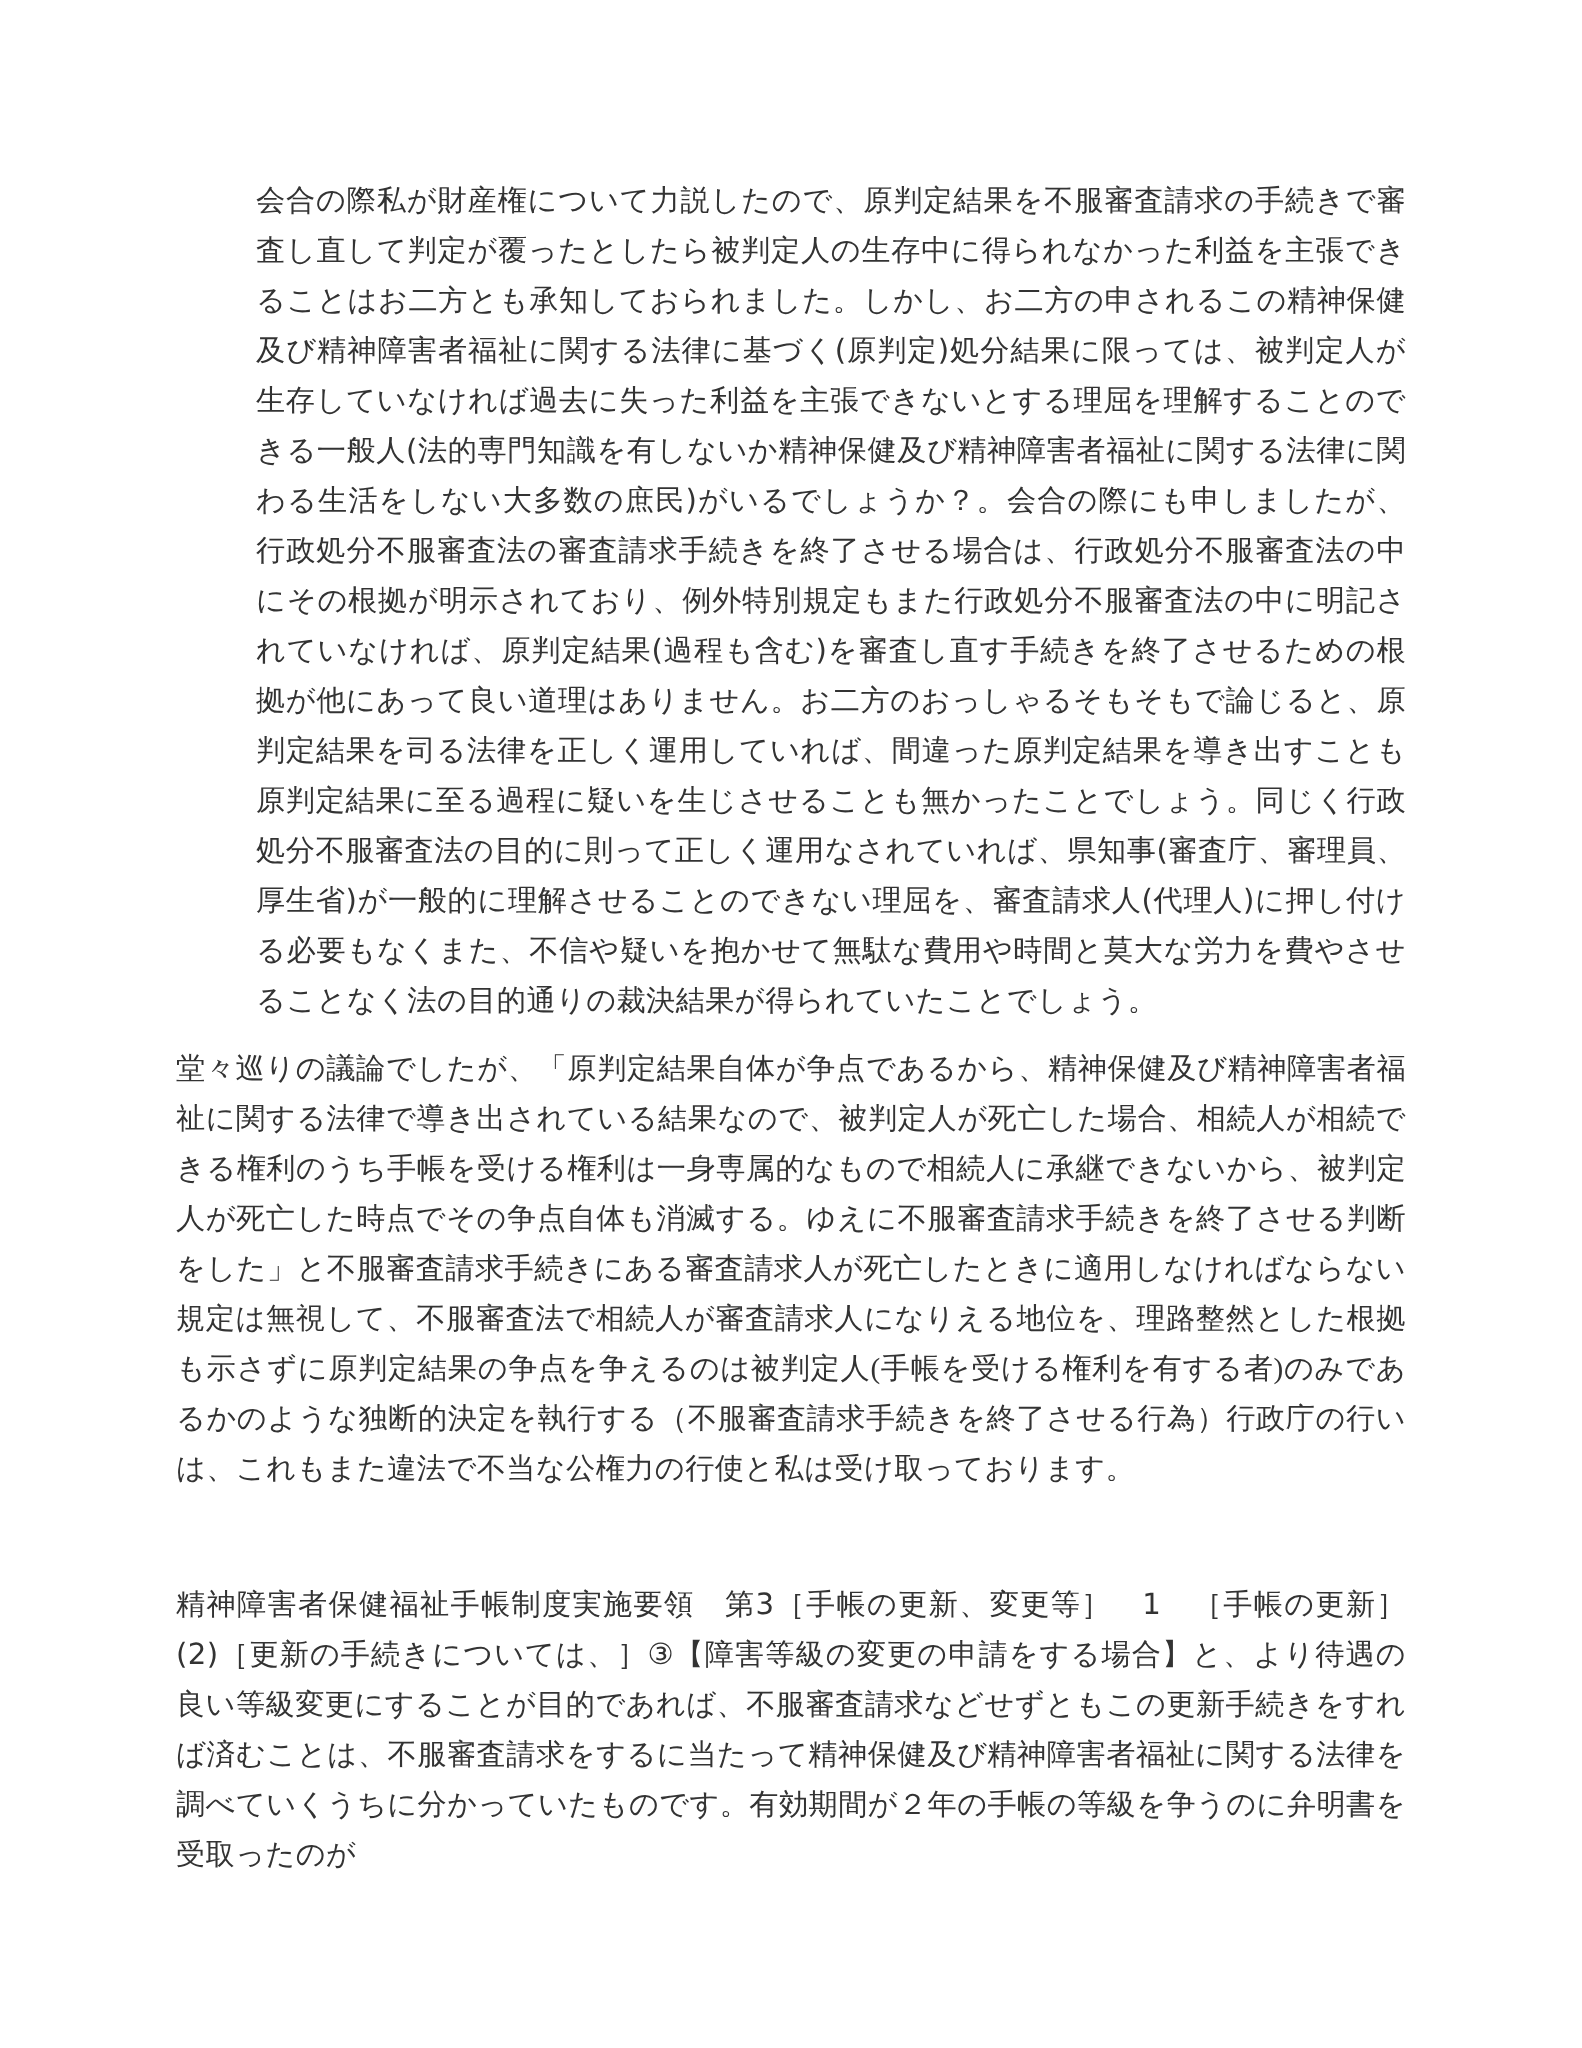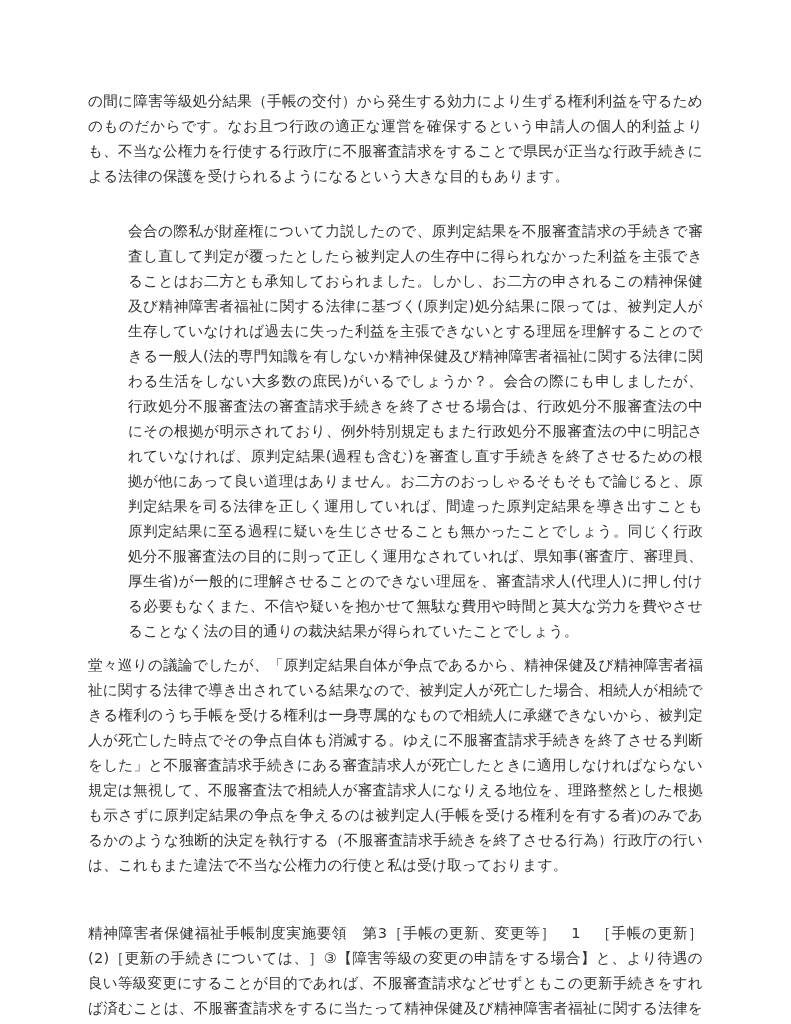--- a/index.html
+++ b/index.html
@@ -34,18 +34,17 @@
   .doc-text p.para-1 { margin-bottom: 30px; }
   .doc-text p.para-2 { margin-bottom: 10px; margin-left: 40px; }
   .doc-text p.para-3 { margin-bottom: 42px; font-family: Liberation Serif, serif; }
   .doc-text p.para-4 { margin-bottom: 0; }
 </style>
 </head>
 <body>
 
 <div class="page">
   <div class="doc-text">
-    <p class="para-1">の間に障害等級処分結果（手帳の交付）から発生する効力により生ずる権利利益を守るためのものだからです。なお且つ行政の適正な運営を確保するという申請人の個人的利益よりも、不当な公権力を行使する行政庁に不服審査請求をすることで県民が正当な行政手続きによる法律の保護を受けられるようになるという大きな目的もあります。</p>
     <p class="para-2">会合の際私が財産権について力説したので、原判定結果を不服審査請求の手続きで審査し直して判定が覆ったとしたら被判定人の生存中に得られなかった利益を主張できることはお二方とも承知しておられました。しかし、お二方の申されるこの精神保健及び精神障害者福祉に関する法律に基づく(原判定)処分結果に限っては、被判定人が生存していなければ過去に失った利益を主張できないとする理屈を理解することのできる一般人(法的専門知識を有しないか精神保健及び精神障害者福祉に関する法律に関わる生活をしない大多数の庶民)がいるでしょうか？。会合の際にも申しましたが、行政処分不服審査法の審査請求手続きを終了させる場合は、行政処分不服審査法の中にその根拠が明示されており、例外特別規定もまた行政処分不服審査法の中に明記されていなければ、原判定結果(過程も含む)を審査し直す手続きを終了させるための根拠が他にあって良い道理はありません。お二方のおっしゃるそもそもで論じると、原判定結果を司る法律を正しく運用していれば、間違った原判定結果を導き出すことも原判定結果に至る過程に疑いを生じさせることも無かったことでしょう。同じく行政処分不服審査法の目的に則って正しく運用なされていれば、県知事(審査庁、審理員、厚生省)が一般的に理解させることのできない理屈を、審査請求人(代理人)に押し付ける必要もなくまた、不信や疑いを抱かせて無駄な費用や時間と莫大な労力を費やさせることなく法の目的通りの裁決結果が得られていたことでしょう。</p>
     <p class="para-3">堂々巡りの議論でしたが、「原判定結果自体が争点であるから、精神保健及び精神障害者福祉に関する法律で導き出されている結果なので、被判定人が死亡した場合、相続人が相続できる権利のうち手帳を受ける権利は一身専属的なもので相続人に承継できないから、被判定人が死亡した時点でその争点自体も消滅する。ゆえに不服審査請求手続きを終了させる判断をした」と不服審査請求手続きにある審査請求人が死亡したときに適用しなければならない規定は無視して、不服審査法で相続人が審査請求人になりえる地位を、理路整然とした根拠も示さずに原判定結果の争点を争えるのは被判定人(手帳を受ける権利を有する者)のみであるかのような独断的決定を執行する（不服審査請求手続きを終了させる行為）行政庁の行いは、これもまた違法で不当な公権力の行使と私は受け取っております。</p>
     <p class="para-4">精神障害者保健福祉手帳制度実施要領　第3［手帳の更新、変更等］　1　［手帳の更新］(2)［更新の手続きについては、］③【障害等級の変更の申請をする場合】と、より待遇の良い等級変更にすることが目的であれば、不服審査請求などせずともこの更新手続きをすれば済むことは、不服審査請求をするに当たって精神保健及び精神障害者福祉に関する法律を調べていくうちに分かっていたものです。有効期間が２年の手帳の等級を争うのに弁明書を受取ったのが</p>
   </div>
 </div>
 
 </body></html>

